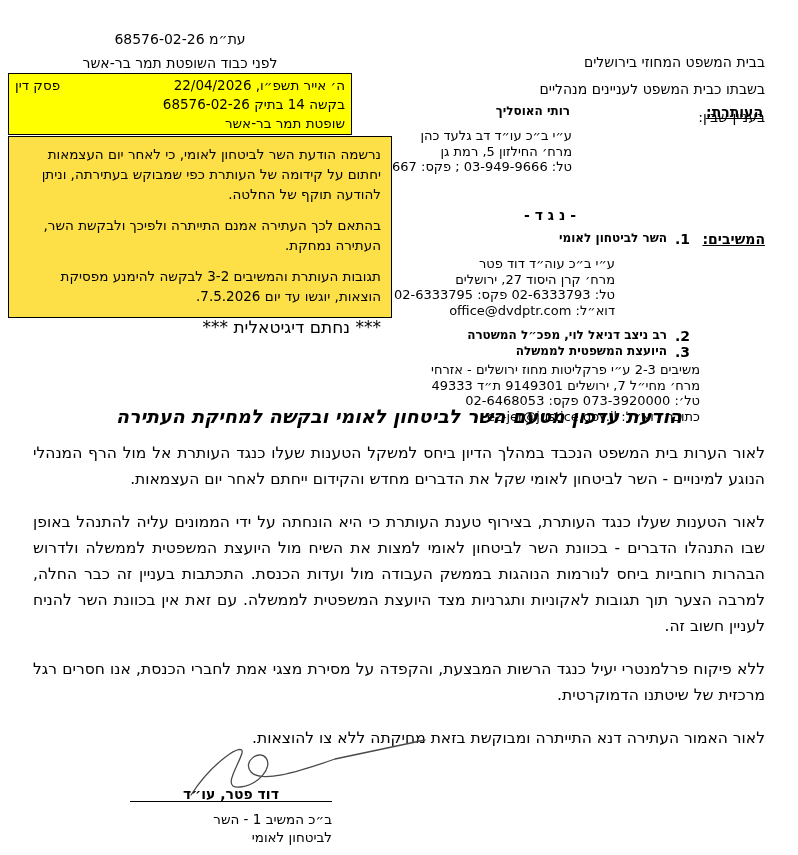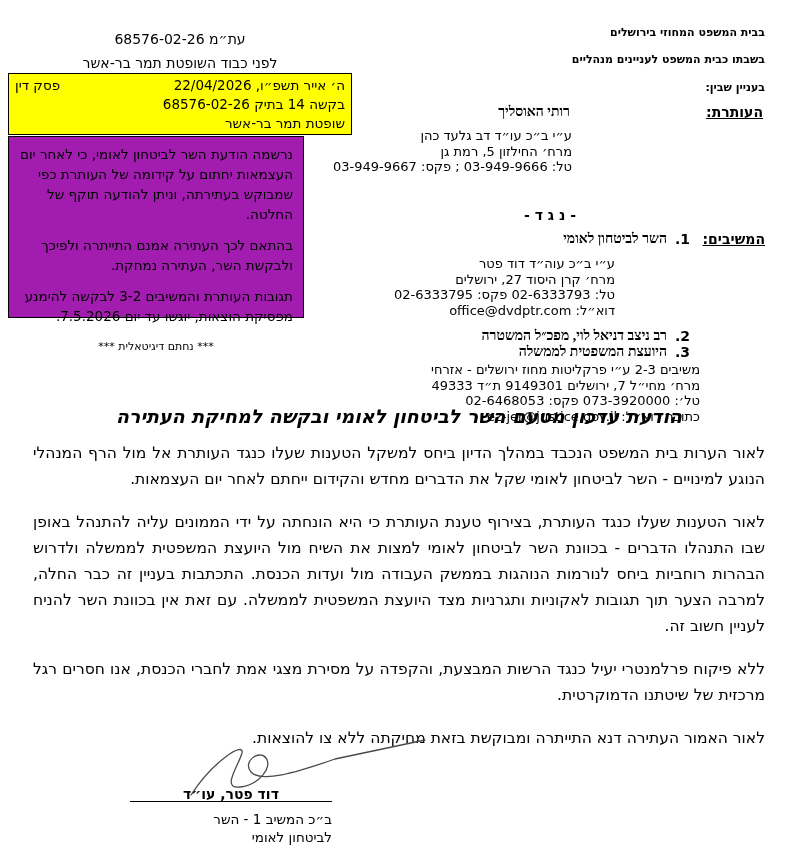--- a/index.html
+++ b/index.html
@@ -7,43 +7,43 @@
     position:relative;width:798px;height:855px;margin:0 auto;
     background:#ffffff;direction:rtl;overflow:hidden;
     font-family:"DejaVu Sans","Liberation Sans",sans-serif;color:#000;
   }
   .abs{position:absolute;}
   .nowrap{white-space:nowrap;}
   .z1{z-index:1;}
   .z2{z-index:2;}
 
   
-  .court-line{font-size:11px;font-weight:bold;white-space:nowrap;}
+  .court-line{font-size:14px;font-weight:normal;white-space:nowrap;margin-top:28px;}
   .party-label{font-size:14px;font-weight:bold;text-decoration:underline;white-space:nowrap;}
-  .party-name{font-size:14px;font-weight:bold;white-space:nowrap;font-family:Liberation Serif, serif;}
+  .party-name{font-size:12px;font-weight:bold;white-space:nowrap;}
   .party-num{font-size:14px;font-weight:bold;white-space:nowrap;}
   .service{font-size:13px;line-height:15.5px;text-align:right;white-space:nowrap;}
   .versus{font-size:14px;font-weight:bold;white-space:nowrap;}
 
   
   .case-head{font-size:14px;font-weight:normal;text-align:center;}
   .stamp-box{
     left:8px;top:73px;width:344px;height:62px;background:#ffff00;
     border:1px solid #000;box-sizing:border-box;padding:2px 6px;
     font-size:13.5px;line-height:19px;
   }
   .stamp-row1{display:flex;justify-content:space-between;}
   .stamp-right{text-align:right;}
   .decision-box{
-    left:8px;top:136px;width:296px;height:182px;background:#a21caf;
+    left:8px;top:136px;width:384px;height:182px;background:#fde047;
     border:1px solid #000;box-sizing:border-box;padding:7px 10px 16px 10px;
     font-size:13.5px;line-height:20px;text-align:right;
   }
   .decision-box p{margin:0 0 11px 0;}
-  .signed-note{text-align:center;font-size:11px;margin-top:10px;}
+  .signed-note{text-align:right;font-size:17px;margin-top:10px;}
 
   
   .notice-title{
     left:33px;top:405px;right:33px;text-align:center;
     font-size:19px;font-weight:bold;font-style:italic;
     text-underline-offset:4px;
   }
   .notice-body{left:33px;top:440px;right:33px;font-size:15.5px;line-height:26px;text-align:justify;}
   .notice-body p{margin:0 0 17px 0;}
   .notice-body p.last{margin-top:8px;text-align:right;}

